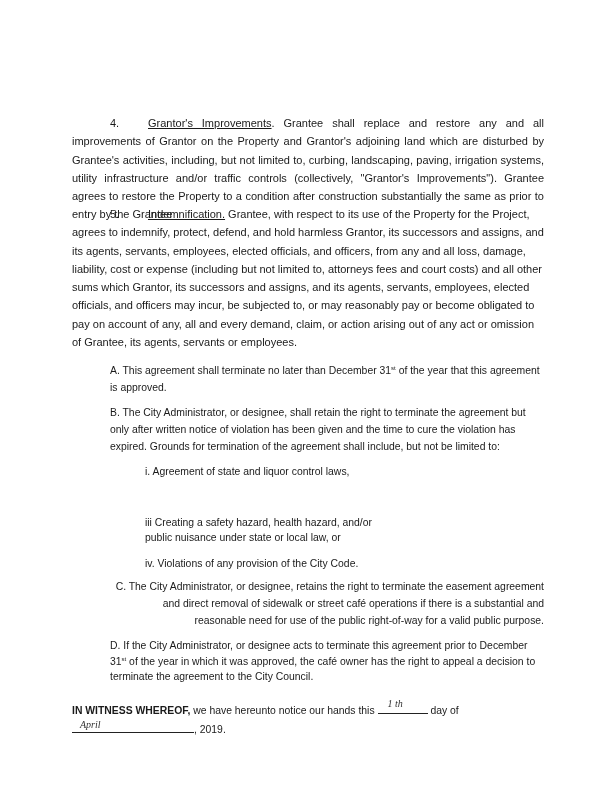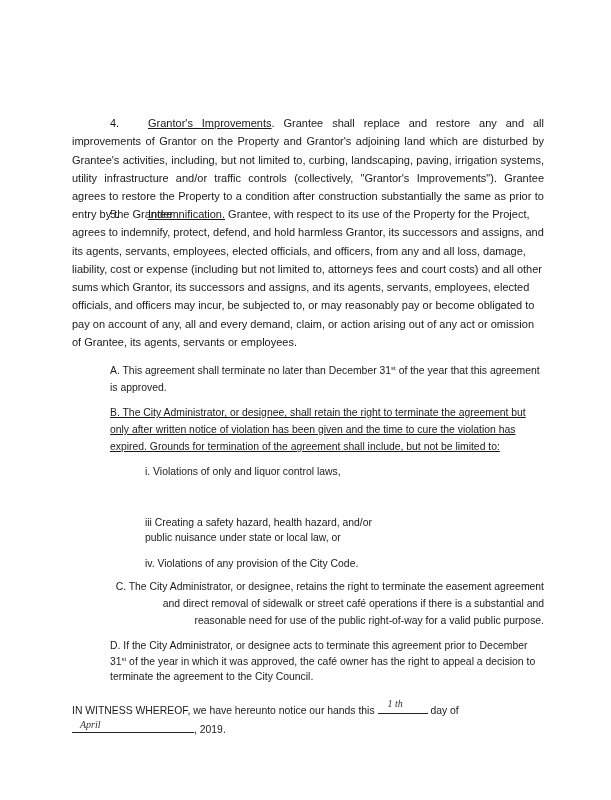--- a/index.html
+++ b/index.html
@@ -7,21 +7,21 @@
          font-family: "Liberation Sans", "DejaVu Sans", sans-serif; color: #1a1a1a; }
   .page { position: absolute; left: 0; top: 0; width: 611px; height: 800px; background: #fff; }
   .para { position: absolute; left: 72px; width: 472px; font-size: 11px; line-height: 18.3px; }
   .justify { text-align: justify; text-align-last: left; }
   .num { display: inline-block; width: 36px; margin-left: 38px; }
   .ul { text-decoration: underline; text-align: center; }
   .sub { position: absolute; left: 110px; width: 434px; font-size: 10.4px; line-height: 17px; }
   .item { position: absolute; left: 145px; width: 360px; font-size: 10.4px; line-height: 15px; }
   sup { font-size: 6px; line-height: 0; vertical-align: 4px; }
   .witness { position: absolute; left: 72px; top: 701px; font-size: 10.4px; line-height: 18px; width: 480px; }
-  .bold { font-weight: normal; }
+  .bold { font-weight: bold; }
   .blank { display: inline-block; border-bottom: 1px solid #222; position: relative; vertical-align: baseline; height: 12px; }
   .hand { position: absolute; font-family: Liberation Serif, serif; font-style: italic; font-size: 10px; color: #333; }
 </style>
 </head>
 <body>
 
 <div class="page">
 
   <div class="para justify" style="top:114px;">
     <span class="num">4.</span><span class="ul" style="margin-left:2px">Grantor's Improvements</span><span>.  Grantee shall replace and restore any and all improvements of Grantor on the Property and Grantor's adjoining land which are disturbed by Grantee's activities, including, but not limited to, curbing, landscaping, paving, irrigation systems, utility infrastructure and/or traffic controls (collectively, "Grantor's Improvements"). Grantee agrees to restore the Property to a condition after construction substantially the same as prior to entry by the Grantee</span>
@@ -29,23 +29,23 @@
 
   <div class="para" style="top:205px;">
     <span class="num">5.</span><span class="ul" style="margin-left:2px">Indemnification.</span><span>  Grantee, with respect to its use of the Property for the Project, agrees to indemnify, protect, defend, and hold harmless Grantor, its successors and assigns, and its agents, servants, employees, elected officials, and officers, from any and all loss, damage, liability, cost or expense (including but not limited to, attorneys fees and court costs) and all other sums which Grantor, its successors and assigns, and its agents, servants, employees, elected officials, and officers may incur, be subjected to, or may reasonably pay or become obligated to pay on account of any, all and every demand, claim, or action arising out of any act or omission of Grantee, its agents, servants or employees.</span>
   </div>
 
 
   <div class="sub" style="top:362px;">
     <span>A. This agreement shall terminate no later than December 31</span><sup>st</sup><span> of the year that this agreement is approved.</span>
   </div>
 
-  <div class="sub" style="top:404px;text-decoration:underline;">B.  The City Administrator, or designee, shall retain the right to terminate the agreement but only after written notice of violation has been given and the time to cure the violation has expired.  Grounds for termination of the agreement shall include, but not be limited to:</div>
+  <div class="sub" style="top:404px;">B.  The City Administrator, or designee, shall retain the right to terminate the agreement but only after written notice of violation has been given and the time to cure the violation has expired.  Grounds for termination of the agreement shall include, but not be limited to:</div>
 
-  <div class="item" style="top:464px;">i. Violations of only and liquor control laws,</div>
+  <div class="item" style="top:464px;">i. Agreement of state and liquor control laws,</div>
   <div class="item" style="top:515px; width:230px;">iii  Creating a safety hazard, health hazard, and/or public nuisance under state or local law, or</div>
   <div class="item" style="top:556px;">iv. Violations of any provision of the City Code.</div>
 
   <div class="sub" style="top:578px;text-align:right;">C.  The City Administrator, or designee, retains the right to terminate the easement agreement and direct removal of sidewalk or street café operations if there is a substantial and reasonable need for use of the public right-of-way for a valid public purpose.</div>
 
   <div class="sub" style="top:638px; line-height:15.5px;">
     <span>D. If the City Administrator, or designee acts to terminate this agreement prior to December 31</span><sup>st</sup><span> of the year in which it was approved, the café owner has the right to appeal a decision to terminate the agreement to the City Council.</span>
   </div>
 
   <div class="witness">

